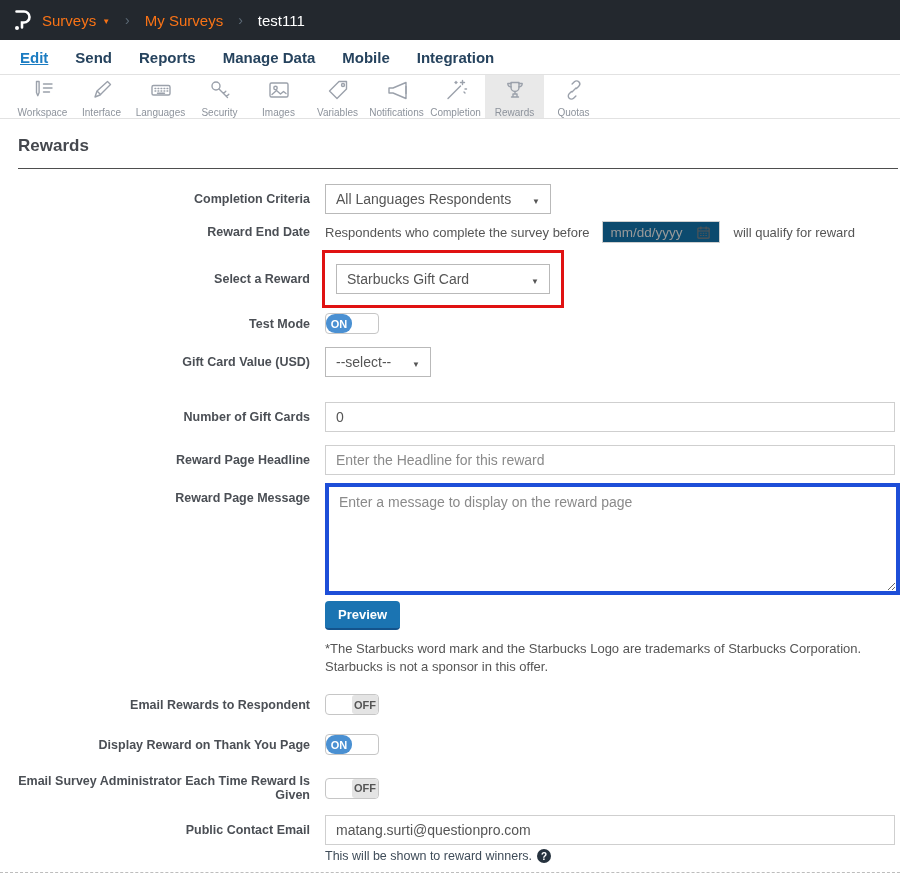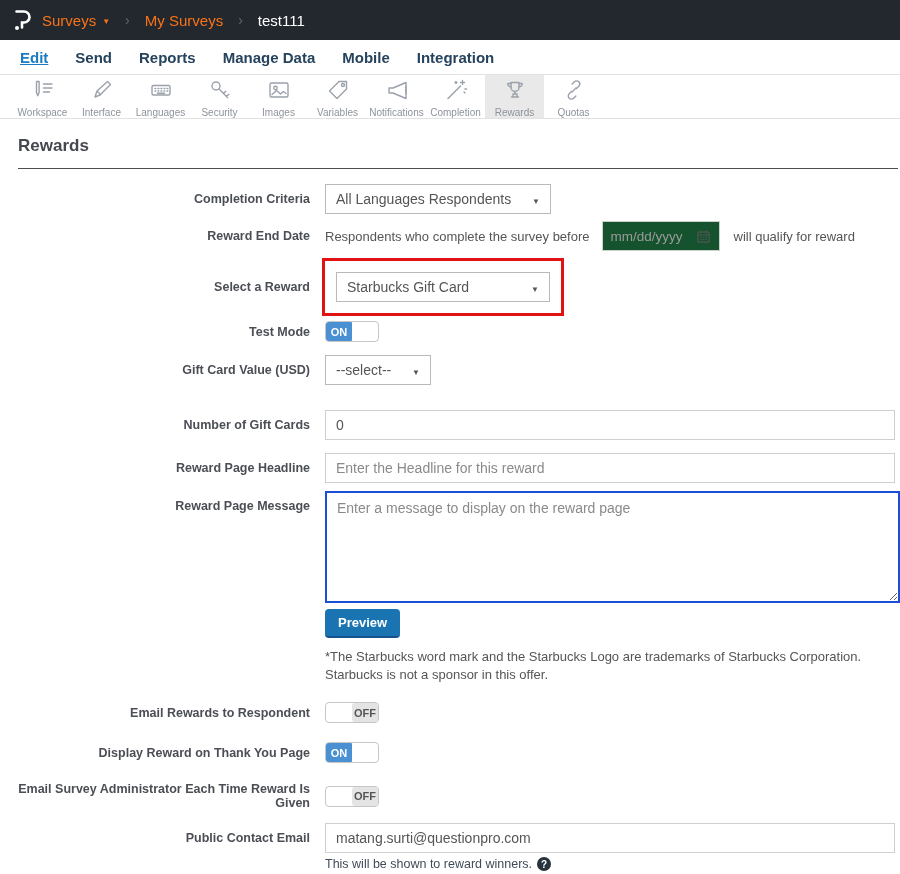--- a/index.html
+++ b/index.html
@@ -42,39 +42,39 @@
 
   .select { height:30px; border:1px solid #b9b9b9; background:#fff; display:flex;
     align-items:center; justify-content:space-between; padding:0 10px;
     font-size:14px; color:#555; cursor:pointer; }
   .select .caret::after { content:"▼"; font-size:8px; color:#555; }
   .w-qual { width:226px; }
   .w-reward { width:214px; }
   .w-value { width:106px; }
 
   .inline-note { font-size:13px; color:#555; }
-  .date-field { width:118px; height:30px; border:1px solid #cfcfcf; background:#14532d;
+  .date-field { width:118px; height:22px; border:1px solid #cfcfcf; background:#0c4a6e;
     display:flex; align-items:center; justify-content:space-between; padding:0 8px;
     margin:0 14px 0 12px; cursor:text; }
   .date-ph { font-size:13.5px; color:#9a9a9a; }
   .date-field svg { width:15px; height:15px; stroke:#555; fill:none; stroke-width:1.5; }
 
   .red-box { display:inline-block; border:3px solid #e01212; padding:11px; }
 
   .toggle { width:54px; height:21px; border:1px solid #c6c6c6; border-radius:4px;
     overflow:hidden; display:flex; background:#fff; cursor:pointer; }
   .toggle .seg { flex:1; display:flex; align-items:center; justify-content:center;
     font-size:11px; font-weight:700; }
-  .toggle.on  .seg-a { background:#4a90d2; color:#fff; border-radius:1px; }
+  .toggle.on  .seg-a { background:#4a90d2; color:#fff; border-radius:9px; }
   .toggle.off .seg-b { background:#e4e4e4; color:#555; border-radius:3px; }
 
   .text-input { height:30px; width:570px; border:1px solid #cfcfcf; padding:0 10px;
     font-size:14px; color:#555; font-family:inherit; }
   .text-input::placeholder, textarea::placeholder { color:#8a8a8a; opacity:1; }
-  textarea.msg-area { width:676px; height:112px; border:2px solid #1d4ed8;
+  textarea.msg-area { width:676px; height:112px; border:4px solid #1d4ed8;
     padding:7px 10px; font-size:14px; color:#0c4a6e; font-family:inherit; resize:both; }
 
   .btn { display:inline-block; background:#1b74b2; color:#fff; font-weight:700;
     font-size:13px; border:none; border-bottom:2px solid #14538c; border-radius:4px;
     padding:6px 13px; cursor:pointer; font-family:inherit; }
 
   .tm-note { margin:10px 0 0 325px; width:575px; font-size:13px; color:#555; line-height:1.35; }
 
   .toggle-row { margin-top:19px; }
   .email-row { margin-top:13px; }

